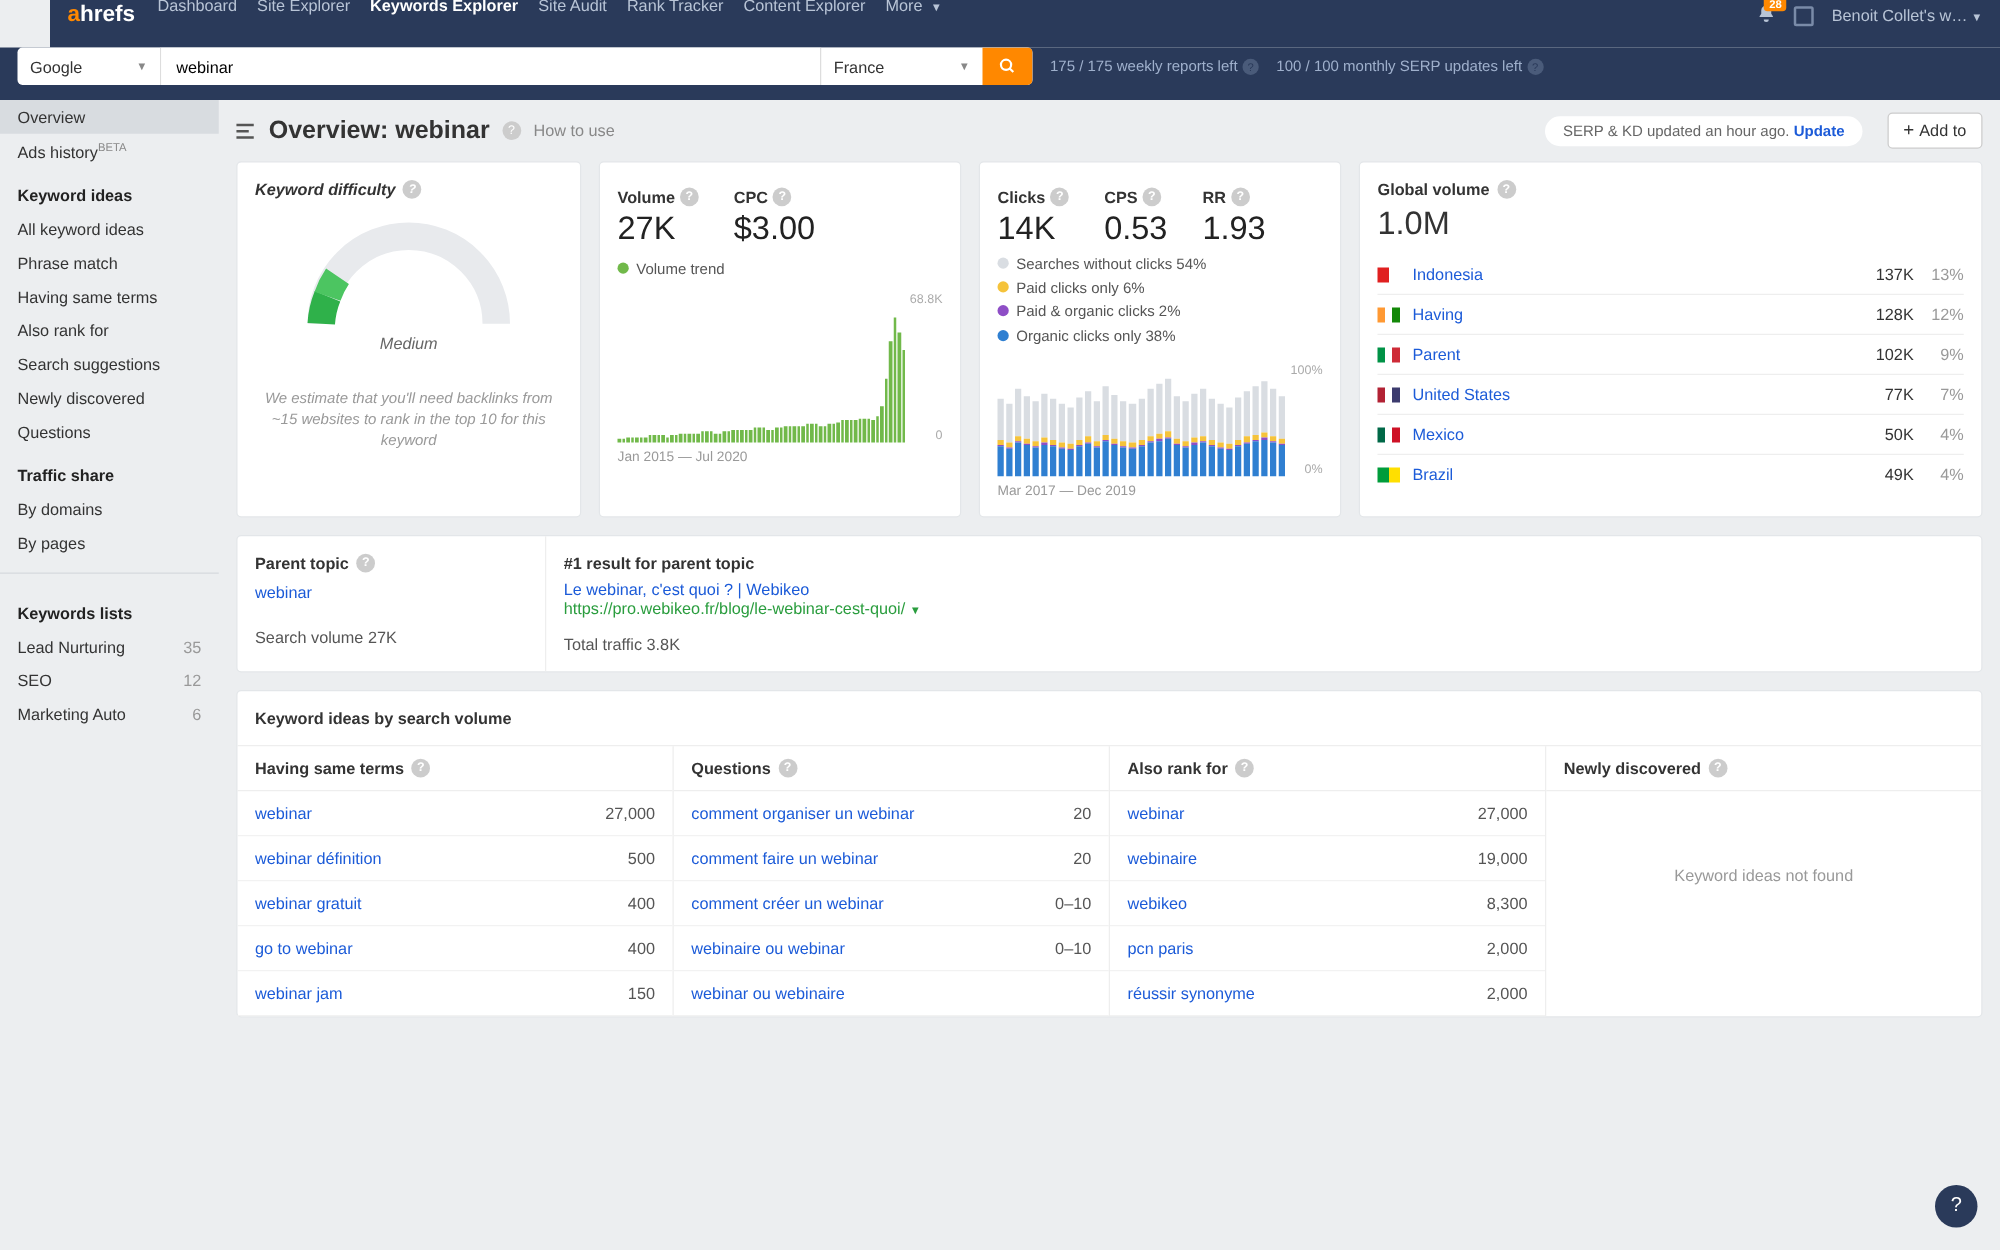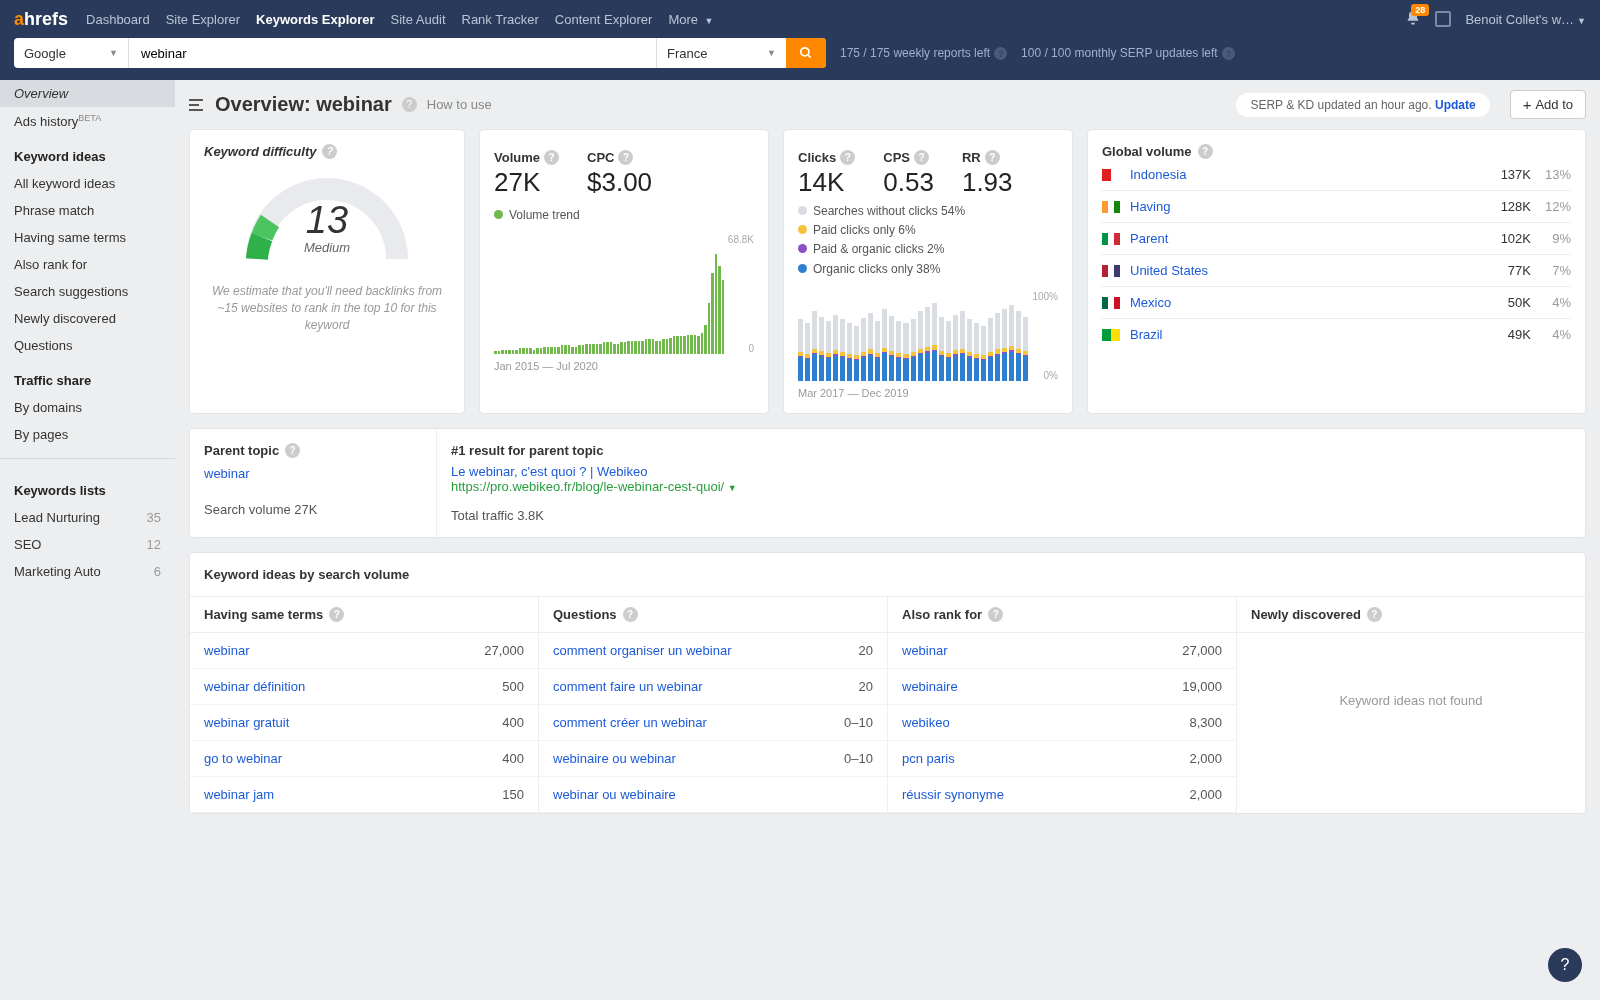--- a/index.html
+++ b/index.html
@@ -1,17 +1,17 @@
 <!DOCTYPE html>
 <html><head>
 <meta charset="utf-8">
 <style>
 * { margin:0; padding:0; box-sizing:border-box; font-family:-apple-system,BlinkMacSystemFont,"Segoe UI",Helvetica,Arial,sans-serif; }
 body { background:#eceef0; color:#333; font-size:13px; }
-.topbar { background:#2a3a5a; color:#b8c4d6; display:flex; align-items:center; height:38px; padding:0 14px; }
+.topbar { background:#2a3a5a; color:#b8c4d6; display:flex; align-items:flex-end; height:38px; padding:16px 14px;margin-left:40px; }
 .logo { font-weight:700; font-size:18px; margin-right:18px; }
 .logo .a { color:#ff8800; }
 .logo .rest { color:#fff; }
 .topnav { display:flex; gap:16px; flex:1; }
 .topnav a { color:#b8c4d6; text-decoration:none; font-size:13px; padding:10px 0; cursor:pointer; }
 .topnav a.active { color:#fff; font-weight:600; }
 .top-right { display:flex; align-items:center; gap:14px; color:#b8c4d6; font-size:13px; }
 .notif { position:relative; }
 .notif .badge { position:absolute; top:-6px; right:-8px; background:#ff8800; color:#fff; font-size:9px; padding:1px 4px; border-radius:3px; font-weight:700; }
 .square-icon { width:16px; height:16px; border:2px solid #7a8ba8; border-radius:2px; }
@@ -19,21 +19,21 @@
 .search-wrap { display:flex; background:#fff; border-radius:4px; overflow:hidden; height:30px; }
 .engine-sel { width:115px; padding:0 10px; border-right:1px solid #ddd; display:flex; align-items:center; justify-content:space-between; font-size:13px; cursor:pointer; }
 .kw-input { width:527px; border:none; padding:0 12px; font-size:13px; outline:none; }
 .country-sel { width:130px; padding:0 10px; border-left:1px solid #ddd; display:flex; align-items:center; justify-content:space-between; font-size:13px; cursor:pointer; }
 .search-btn { width:40px; background:#ff8800; display:flex; align-items:center; justify-content:center; cursor:pointer; }
 .status-txt { color:#9fb0cc; font-size:12px; }
 .qmark-d { width:13px; height:13px; border-radius:50%; background:#4a5b7a; color:#2a3a5a; font-size:9px; display:inline-flex; align-items:center; justify-content:center; margin-left:4px; }
 .main { display:flex; }
 .sidebar { width:175px; padding:0 0 20px; font-size:13px; }
 .side-link { display:block; padding:6px 14px; color:#333; cursor:pointer; }
-.side-link.active { background:#d8dce0; font-weight:400;font-style:italic; }
+.side-link.active { background:#d8dce0; font-weight:400; }
 .side-head { padding:14px 14px 6px; font-weight:700; color:#222; }
 .side-list-item { display:flex; justify-content:space-between; padding:6px 14px; color:#333; cursor:pointer; }
 .side-list-item .cnt { color:#999; }
 .side-sep { border-top:1px solid #d5d9dd; margin:10px 0; }
 .sup { font-size:9px; vertical-align:super; color:#888; }
 .content { flex:1; padding:0; }
 .pagehead { display:flex; align-items:center; padding:10px 14px; gap:10px; }
 .pagehead h1 { font-size:20px; font-weight:700; }
 .qmark { width:15px; height:15px; border-radius:50%; background:#ccc; color:#fff; font-size:10px; display:inline-flex; align-items:center; justify-content:center; }
 .howto { color:#888; font-size:13px; }
@@ -198,21 +198,20 @@
       <div class="card c-kd">
         <div class="card-title">
             <span>Keyword difficulty</span>
             <span class="qmark">?</span>
           </div>
         <svg class="gauge" width="180" height="110" viewBox="0 0 180 110">
           <path d="M 20 100 A 70 70 0 0 1 160 100" fill="none" stroke="#e8eaed" stroke-width="22"></path>
           <path d="M 20 100 A 70 70 0 0 1 25 78" fill="none" stroke="#2fb14a" stroke-width="22"></path>
           <path d="M 25 78 A 70 70 0 0 1 33 62" fill="none" stroke="#4cc561" stroke-width="22"></path>
         </svg>
-        <div class="kd-num" style="margin-top:-70px">13</div>
         <div class="kd-med">Medium</div>
         <div class="kd-note">We estimate that you'll need backlinks from ~15 websites to rank in the top 10 for this keyword</div>
       </div>
 
       <div class="card c-vol">
         <div class="metric-row">
           <div class="metric">
               <div class="lbl">
                 <span>Volume</span>
                 <span class="qmark">?</span>
@@ -538,20 +537,21 @@
             </div>
         </div>
         <div class="chart-xaxis">Mar 2017 — Dec 2019</div>
       </div>
 
       <div class="card c-gv">
         <div class="card-title">
             <span>Global volume</span>
             <span class="qmark">?</span>
           </div>
+        <div class="val" style="font-size:26px;margin:4px 0 10px">1.0M</div>
         <div id="gv-rows">
             <div class="gv-row">
               <span class="flag" style="background:linear-gradient(90deg,#e02020 0%,#e02020 50%,#ffffff 50%,#ffffff 100%)"></span>
               <a class="gv-country">Indonesia</a>
               <span class="gv-vol">137K</span>
               <span class="gv-pct">13%</span>
             </div>
             <div class="gv-row">
               <span class="flag" style="background:linear-gradient(90deg,#ff9933 0%,#ff9933 33.33333333333333%,#ffffff 33.33333333333333%,#ffffff 66.66666666666666%,#138808 66.66666666666666%,#138808 100%)"></span>
               <a class="gv-country">Having</a>

